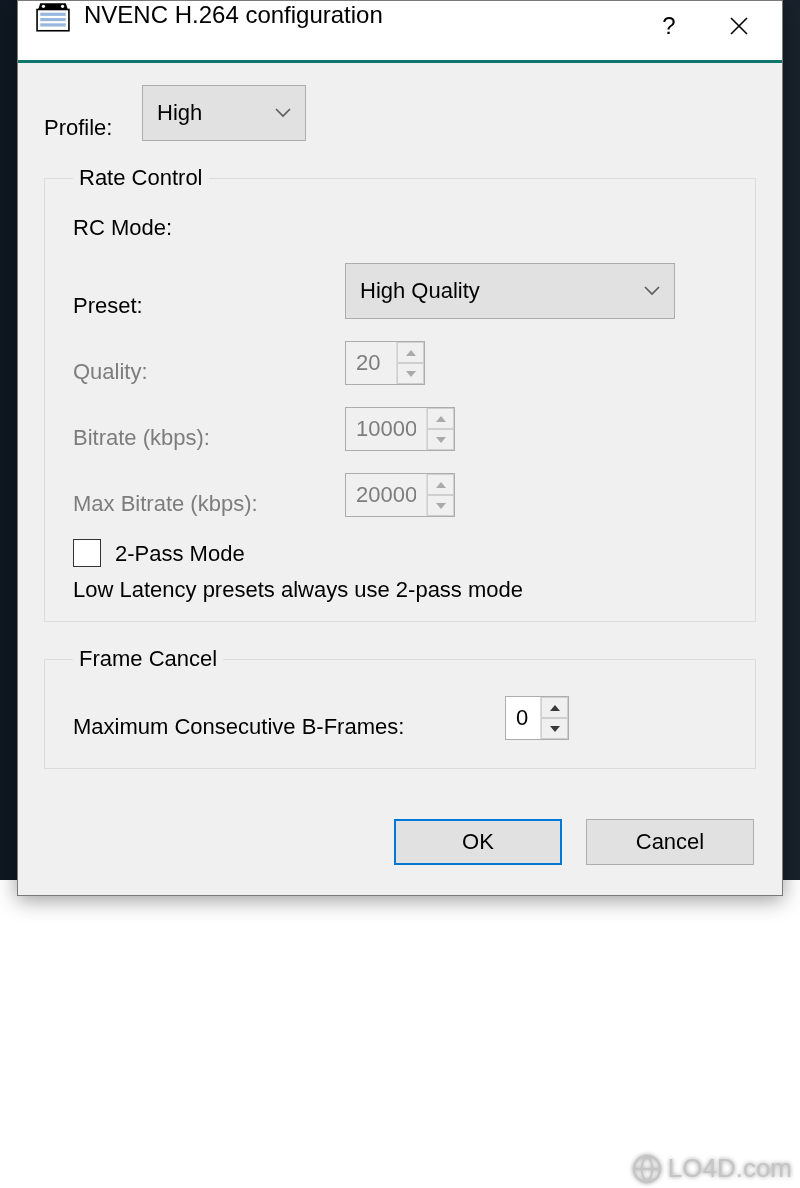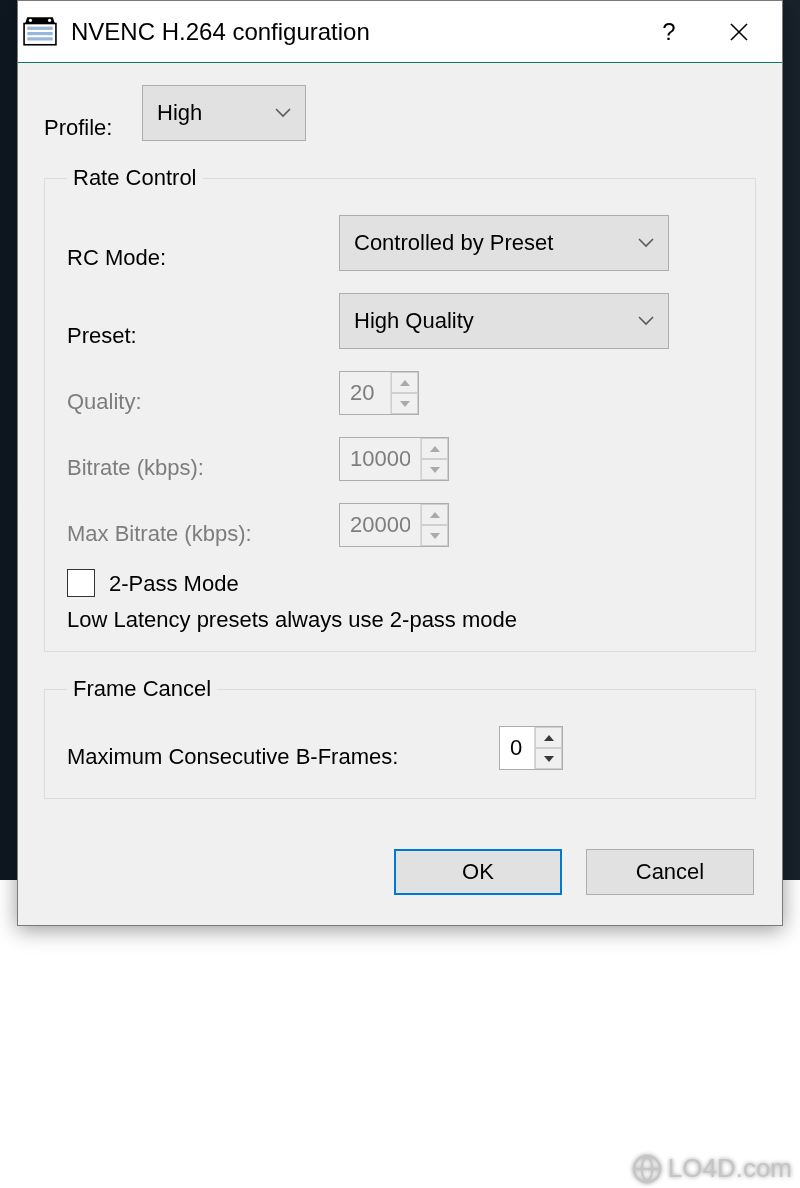--- a/index.html
+++ b/index.html
@@ -31,23 +31,23 @@
 
   .dialog {
     position:absolute; left:17px; top:0;
     width:766px;
     background:#fff;
     border:1px solid #7a7a7a;
     box-shadow:0 4px 20px rgba(0,0,0,.4);
     display:flex; flex-direction:column;
   }
   .titlebar {
-    height:62px; display:flex; align-items:center;
-    padding:0 8px 0 5px;
-    border-bottom:1px solid #0f766e;
+    height:62px; display:flex; 
+    padding:0 8px 0 18px;
+    border-bottom:3px solid #0f766e;
   }
   .titlebar .appicon { width:34px; height:34px; margin-right:14px; }
   .titlebar .title { font-size:24px; color:#000; flex:1; }
   .titlebar .btn { width:70px; height:50px; display:flex; align-items:center; justify-content:center; font-size:24px; color:#000; }
 
   .body { padding:22px 26px 20px 26px; background:#f0f0f0; }
 
   .row { display:flex; align-items:flex-end; margin-bottom:10px; }
   .row label { color:#000; }
   .row.disabled label, .row.disabled .spin input { color:#7d7d7d; }
@@ -56,21 +56,21 @@
     height:56px; background:#e1e1e1; border:1px solid #adadad;
     display:flex; align-items:center; padding:0 14px;
     font-size:22px; color:#000; position:relative;
     justify-content:space-between;
   }
   .combo .chev { margin-left:14px; }
   .combo .chev svg { width:16px; height:10px; display:block; }
   .combo .chev path { stroke:#5a5a5a; stroke-width:1.6; fill:none; }
 
   fieldset {
-    border:1px solid #dcdcdc; margin:24px 0 0 0; padding:24px 22px 18px 22px;
+    border:1px solid #dcdcdc; margin:24px 0 0 0; padding:24px 22px 18px 28px;
   }
   legend { font-size:22px; color:#000; padding:0 6px; }
 
   .spin {
     display:flex; align-items:stretch; height:44px;
     border:1px solid #adadad; background:#fff;
   }
   .spin.disabled { background:#f0f0f0; }
   .spin input {
     border:none; outline:none; width:80px; padding:0 10px;
@@ -136,28 +136,20 @@
             </svg>
           </span>
       </div>
     </div>
 
     <fieldset>
       <legend>Rate Control</legend>
 
       <div class="row" style="margin-bottom:22px">
         <label style="width:272px">RC Mode:</label>
-        <div class="combo" style="width:330px">
-          <span>Controlled by Preset</span>
-          <span class="chev">
-              <svg viewBox="0 0 16 10">
-                <path d="M1 1 L8 8 L15 1"></path>
-              </svg>
-            </span>
-        </div>
       </div>
 
       <div class="row" style="margin-bottom:22px">
         <label style="width:272px">Preset:</label>
         <div class="combo" style="width:330px">
           <span>High Quality</span>
           <span class="chev">
               <svg viewBox="0 0 16 10">
                 <path d="M1 1 L8 8 L15 1"></path>
               </svg>

